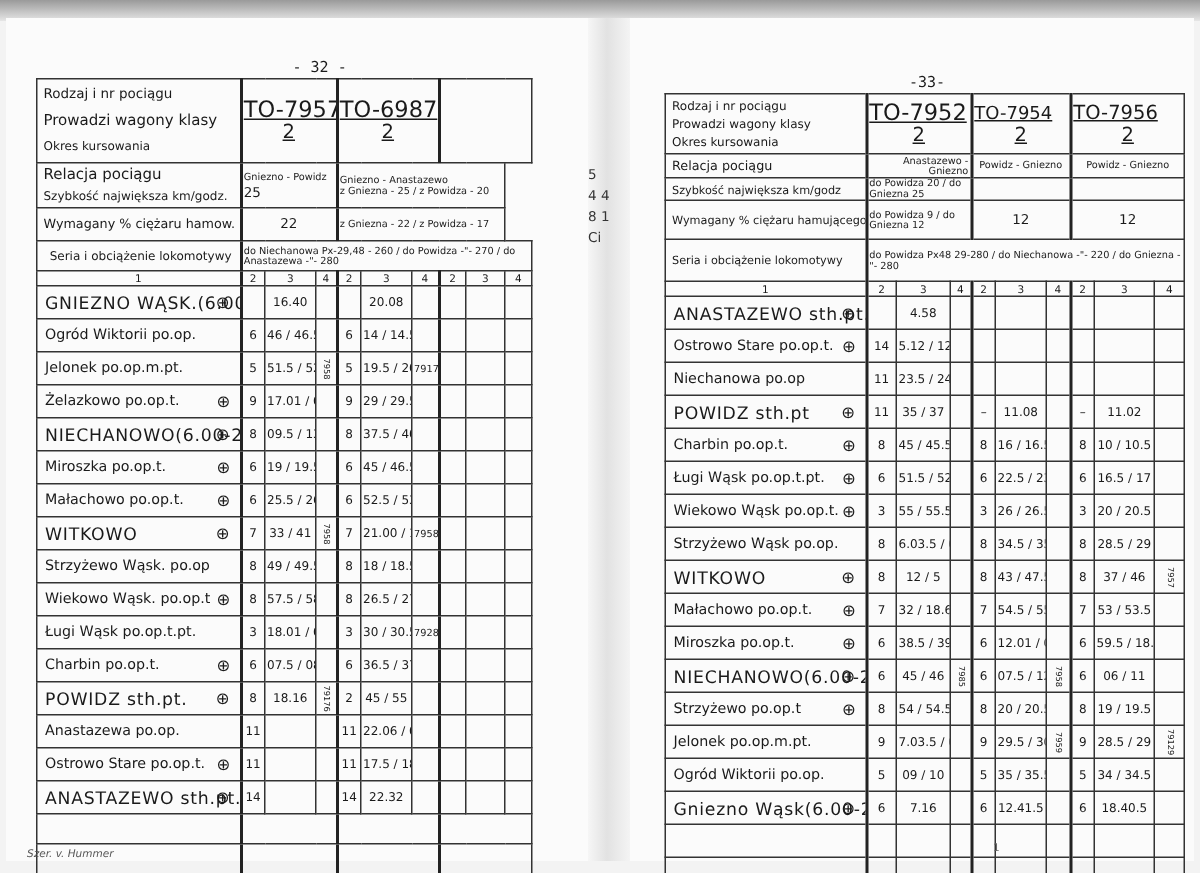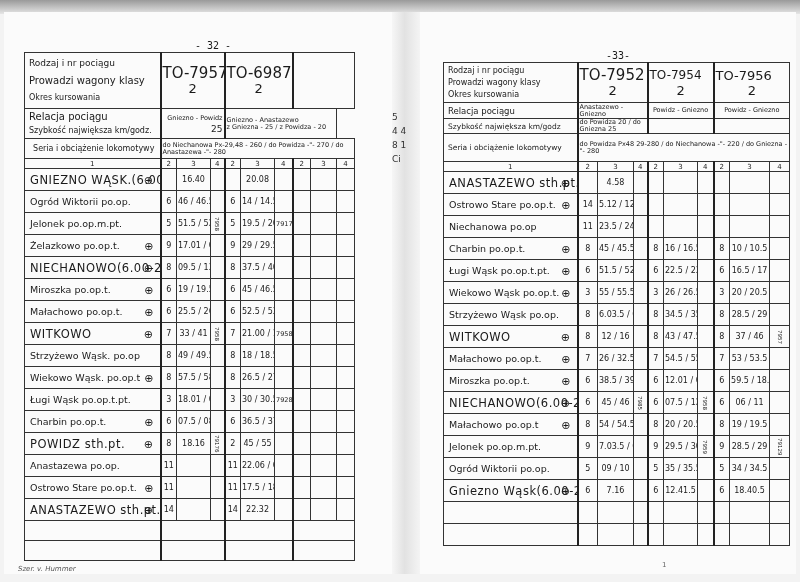--- a/index.html
+++ b/index.html
@@ -13,21 +13,21 @@
   .page { position:absolute; background:#fbfbfb; }
   .page.left { left:4px; top:12px; width:398px; height:562px; }
   .page.right { left:402px; top:12px; width:394px; height:562px; }
   .gutter { position:absolute; left:392px; top:12px; width:28px; height:562px;
     background:linear-gradient(90deg,#f6f6f6,#e2e2e2 45%,#f4f4f4); }
   .pnum { position:absolute; font-size:10px; font-family:"DejaVu Sans Mono", monospace; }
   table.tt { position:absolute; border-collapse:collapse; table-layout:fixed; }
   table.tt td { border:1px solid #333; padding:0 1px; overflow:hidden; white-space:nowrap; vertical-align:middle; }
   table.tt td.lbl { font-size:9px; padding-left:4px; }
   table.tt td.small { font-size:6.5px; line-height:7px; white-space:normal; }
-  table.tt td.train { font-size:15px; text-align:left; line-height:15px; }
+  table.tt td.train { font-size:15px; text-align:left; line-height:15px;text-decoration:underline; }
   table.tt td.train .cls { display:block; text-align:center; font-size:13px; }
   table.tt td.center { text-align:center; font-size:9px; }
   table.tt tr.colnums td { font-size:7px; text-align:center; height:9px; }
   table.tt td.st { font-size:9.5px; padding-left:5px; position:relative; }
   table.tt td.st.big { font-size:11.5px; letter-spacing:.5px; }
   table.tt td.st .sym { position:absolute; right:6px; top:50%; transform:translateY(-50%); font-size:11px; }
   table.tt td.n { font-size:8px; text-align:center; }
   table.tt td.t { font-size:8px; text-align:center; line-height:8px; }
   table.tt td.x { font-size:5.5px; text-align:center; writing-mode:vertical-rl; }
   table.tt td.nx { font-size:6.5px; text-align:center; }
@@ -83,28 +83,33 @@
       <span>TO-6987</span>
       <span class="cls">2</span>
     </td>
     <td colspan="3" class="thick-l"></td>
   </tr>
   <tr style="height:30px">
     <td class="lbl" style="line-height:14px">
       <div style="font-size:10px">Relacja pociągu</div>
       <div style="font-size:8px">Szybkość największa km/godz.</div>
     </td>
-    <td colspan="3" class="small thick-l" style="text-align:right">
+    <td colspan="3" class="small thick-l" style="text-align:left">
       <div>Gniezno - Powidz</div>
       <div style="font-size:9px;margin-top:4px">25</div>
     </td>
     <td colspan="5" class="small thick-l">
       <div>Gniezno - Anastazewo</div>
       <div>z Gniezna - 25 / z Powidza - 20</div>
     </td>
+  </tr>
+  <tr style="height:22px">
+    <td class="lbl" style="font-size:8.5px">Wymagany % ciężaru hamow.</td>
+    <td colspan="3" class="center thick-l">22</td>
+    <td colspan="5" class="small thick-l">z Gniezna - 22 / z Powidza - 17</td>
   </tr>
   <tr style="height:20px">
     <td class="lbl" style="font-size:8px;text-align:center">Seria i obciążenie lokomotywy</td>
     <td colspan="9" class="small thick-l">do Niechanowa Px-29,48 - 260 / do Powidza -"- 270 / do Anastazewa -"- 280</td>
   </tr>
   <tr class="colnums">
     <td>1</td>
     <td class="thick-l">2</td>
     <td>3</td>
     <td>4</td>
@@ -354,29 +359,35 @@
       <span>TO-7954</span>
       <span class="cls">2</span>
     </td>
     <td colspan="3" class="train thick-l" style="font-size:13px">
       <span>TO-7956</span>
       <span class="cls">2</span>
     </td>
   </tr>
   <tr style="height:16px">
     <td class="lbl" style="font-size:8.5px">Relacja pociągu</td>
-    <td colspan="3" class="small thick-l" style="text-align:left">Anastazewo - Gniezno</td>
+    <td colspan="3" class="small thick-l" style="text-align:right">Anastazewo - Gniezno</td>
     <td colspan="3" class="small thick-l" style="text-align:center">Powidz - Gniezno</td>
     <td colspan="3" class="small thick-l" style="text-align:center">Powidz - Gniezno</td>
   </tr>
   <tr style="height:15px">
     <td class="lbl" style="font-size:7.5px">Szybkość największa km/godz</td>
     <td colspan="3" class="small thick-l">do Powidza 20 / do Gniezna 25</td>
     <td colspan="3" class="small thick-l"></td>
     <td colspan="3" class="small thick-l"></td>
+  </tr>
+  <tr style="height:26px">
+    <td class="lbl" style="font-size:7.5px">Wymagany % ciężaru hamującego</td>
+    <td colspan="3" class="small thick-l">do Powidza 9 / do Gniezna 12</td>
+    <td colspan="3" class="center thick-l">12</td>
+    <td colspan="3" class="center thick-l">12</td>
   </tr>
   <tr style="height:28px">
     <td class="lbl" style="font-size:7.5px">Seria i obciążenie lokomotywy</td>
     <td colspan="9" class="small thick-l">do Powidza Px48 29-280 / do Niechanowa -"- 220 / do Gniezna -"- 280</td>
   </tr>
   <tr class="colnums">
     <td>1</td>
     <td class="thick-l">2</td>
     <td>3</td>
     <td>4</td>
@@ -419,20 +430,32 @@
         <td class="t">23.5 / 24</td>
         <td class="x"></td>
         <td class="n thick-l"></td>
         <td class="t"></td>
         <td class="x"></td>
         <td class="n thick-l"></td>
         <td class="t"></td>
         <td class="x"></td>
       </tr>
       <tr class="row">
+        <td class="st big"><span>POWIDZ sth.pt</span><span class="sym">⊕</span></td>
+        <td class="n thick-l">11</td>
+        <td class="t">35 / 37</td>
+        <td class="x"></td>
+        <td class="n thick-l">–</td>
+        <td class="t">11.08</td>
+        <td class="x"></td>
+        <td class="n thick-l">–</td>
+        <td class="t">11.02</td>
+        <td class="x"></td>
+      </tr>
+      <tr class="row">
         <td class="st"><span>Charbin po.op.t.</span><span class="sym">⊕</span></td>
         <td class="n thick-l">8</td>
         <td class="t">45 / 45.5</td>
         <td class="x"></td>
         <td class="n thick-l">8</td>
         <td class="t">16 / 16.5</td>
         <td class="x"></td>
         <td class="n thick-l">8</td>
         <td class="t">10 / 10.5</td>
         <td class="x"></td>
@@ -469,33 +492,33 @@
         <td class="n thick-l">8</td>
         <td class="t">34.5 / 35</td>
         <td class="x"></td>
         <td class="n thick-l">8</td>
         <td class="t">28.5 / 29</td>
         <td class="x"></td>
       </tr>
       <tr class="row">
         <td class="st big"><span>WITKOWO</span><span class="sym">⊕</span></td>
         <td class="n thick-l">8</td>
-        <td class="t">12 / 16</td>
+        <td class="t">12 / 5</td>
         <td class="x"></td>
         <td class="n thick-l">8</td>
         <td class="t">43 / 47.5</td>
         <td class="x"></td>
         <td class="n thick-l">8</td>
         <td class="t">37 / 46</td>
         <td class="x">7957</td>
       </tr>
       <tr class="row">
         <td class="st"><span>Małachowo po.op.t.</span><span class="sym">⊕</span></td>
         <td class="n thick-l">7</td>
-        <td class="t">26 / 32.5</td>
+        <td class="t">32 / 18.6</td>
         <td class="x"></td>
         <td class="n thick-l">7</td>
         <td class="t">54.5 / 55</td>
         <td class="x"></td>
         <td class="n thick-l">7</td>
         <td class="t">53 / 53.5</td>
         <td class="x"></td>
       </tr>
       <tr class="row">
         <td class="st"><span>Miroszka po.op.t.</span><span class="sym">⊕</span></td>
@@ -515,21 +538,21 @@
         <td class="t">45 / 46</td>
         <td class="x">7985</td>
         <td class="n thick-l">6</td>
         <td class="t">07.5 / 12</td>
         <td class="x">7958</td>
         <td class="n thick-l">6</td>
         <td class="t">06 / 11</td>
         <td class="x"></td>
       </tr>
       <tr class="row">
-        <td class="st"><span>Małachowo po.op.t</span><span class="sym">⊕</span></td>
+        <td class="st"><span>Strzyżewo po.op.t</span><span class="sym">⊕</span></td>
         <td class="n thick-l">8</td>
         <td class="t">54 / 54.5</td>
         <td class="x"></td>
         <td class="n thick-l">8</td>
         <td class="t">20 / 20.5</td>
         <td class="x"></td>
         <td class="n thick-l">8</td>
         <td class="t">19 / 19.5</td>
         <td class="x"></td>
       </tr>

